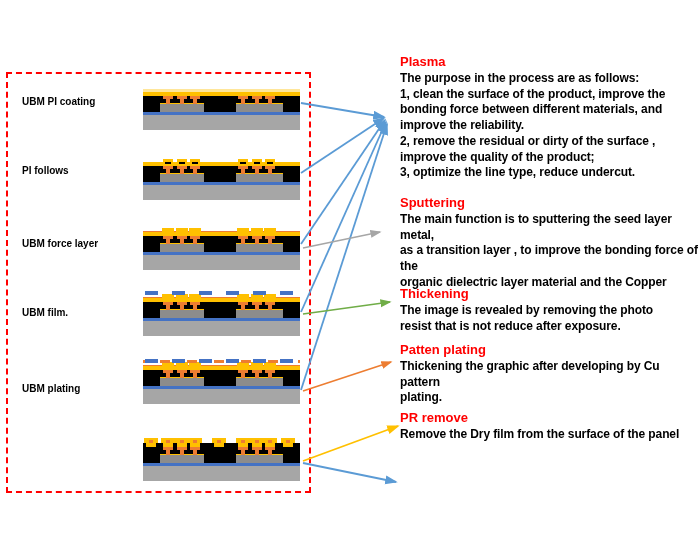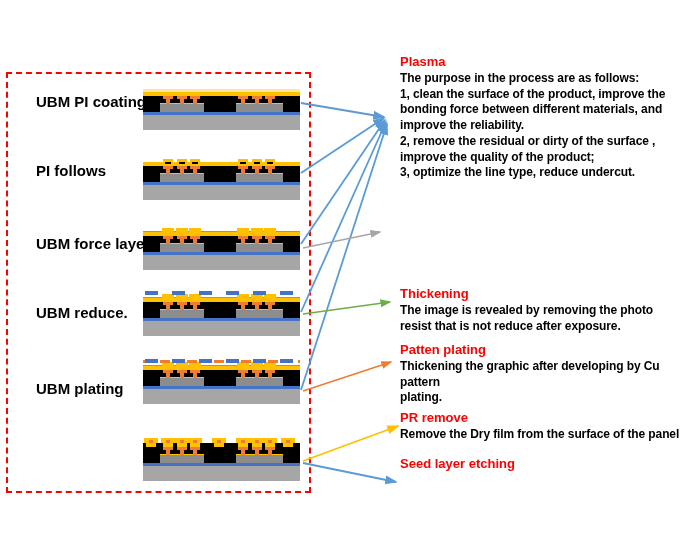--- a/index.html
+++ b/index.html
@@ -1,41 +1,41 @@
 <!DOCTYPE html>
 <html><head>
 <meta charset="utf-8">
 <style>
   html,body{margin:0;padding:0;background:#fff;}
   .canvas{position:relative;width:700px;height:560px;background:#fff;overflow:hidden;
           font-family:"Liberation Sans",sans-serif;}
   .dashed-box{position:absolute;left:6px;top:72px;width:301px;height:417px;
               border:2px dashed #ff0000;}
-  .step-label{position:absolute;left:36px;font-size:15px;font-weight:bold;color:#000;
+  .step-label{position:absolute;left:22px;font-size:10px;font-weight:bold;color:#000;
               line-height:16px;white-space:nowrap;}
   .step-label .indent{padding-left:6px;}
   .illus{position:absolute;left:143px;width:157px;height:45px;}
   .illus svg{display:block;}
   .arrows{position:absolute;left:0;top:0;pointer-events:none;}
   .ann{position:absolute;left:400px;width:298px;}
   .ann-title{font-size:13px;font-weight:bold;color:#ff0000;line-height:14px;margin-bottom:2px;}
   .ann-body{font-size:12px;font-weight:bold;color:#000;line-height:15.7px;
             white-space:pre-line;letter-spacing:-0.1px;}
 </style>
 </head>
 <body>
 
 <div class="canvas">
 
   <div class="dashed-box"></div>
 
   <div class="step-label" style="top:94px">UBM PI coating</div>
   <div class="step-label" style="top:163px">PI follows</div>
   <div class="step-label" style="top:236px">UBM force layer</div>
-  <div class="step-label" style="top:305px">UBM reduce.</div>
+  <div class="step-label" style="top:305px">UBM film.</div>
   <div class="step-label" style="top:381px">UBM plating</div>
 
   <div class="illus" style="top:85px">
       <svg viewBox="0 0 157 45" width="157" height="45" shape-rendering="crispEdges">
         <rect x="0" y="30" width="157" height="15" fill="#a6a6a6"></rect>
         <rect x="0" y="27" width="157" height="3" fill="#4472c4"></rect>
         <rect x="0" y="11" width="157" height="16" fill="#000000"></rect>
         <rect x="17" y="18" width="44" height="1" fill="#ffc000"></rect>
         <rect x="17" y="19" width="44" height="8" fill="#8c8c8c"></rect>
         <rect x="93" y="18" width="47" height="1" fill="#ffc000"></rect>
@@ -290,31 +290,36 @@
   <div class="ann" style="top:55px">
     <div class="ann-title">Plasma</div>
     <div class="ann-body">The purpose in the process are as follows:
 1, clean the surface of the product, improve the
 bonding force between different materials, and
 improve the reliability.
 2, remove the residual or dirty of the surface ,
 improve the quality of the product;
 3, optimize the line type, reduce undercut.</div>
   </div>
+  <div class="ann" style="top:196px">
+    <div class="ann-title">Sputtering</div>
+    <div class="ann-body">The main function is to sputtering the seed layer metal,
+as a transition layer , to improve the bonding force of the
+organic dielectric layer material and the Copper</div>
+  </div>
   <div class="ann" style="top:287px">
     <div class="ann-title">Thickening</div>
     <div class="ann-body">The image is revealed by removing the photo
 resist that is not reduce after exposure.</div>
   </div>
   <div class="ann" style="top:411px">
     <div class="ann-title">PR remove</div>
     <div class="ann-body">Remove the Dry film from the surface of the panel</div>
   </div>
   <div class="ann" style="top:343px">
     <div class="ann-title">Patten plating</div>
     <div class="ann-body">Thickening the graphic after developing by Cu pattern
 plating.</div>
   </div>
   <div class="ann" style="top:457px">
-    <div class="ann-title">Seed layer etching</div>
   </div>
 
 </div>
 
 </body></html>

